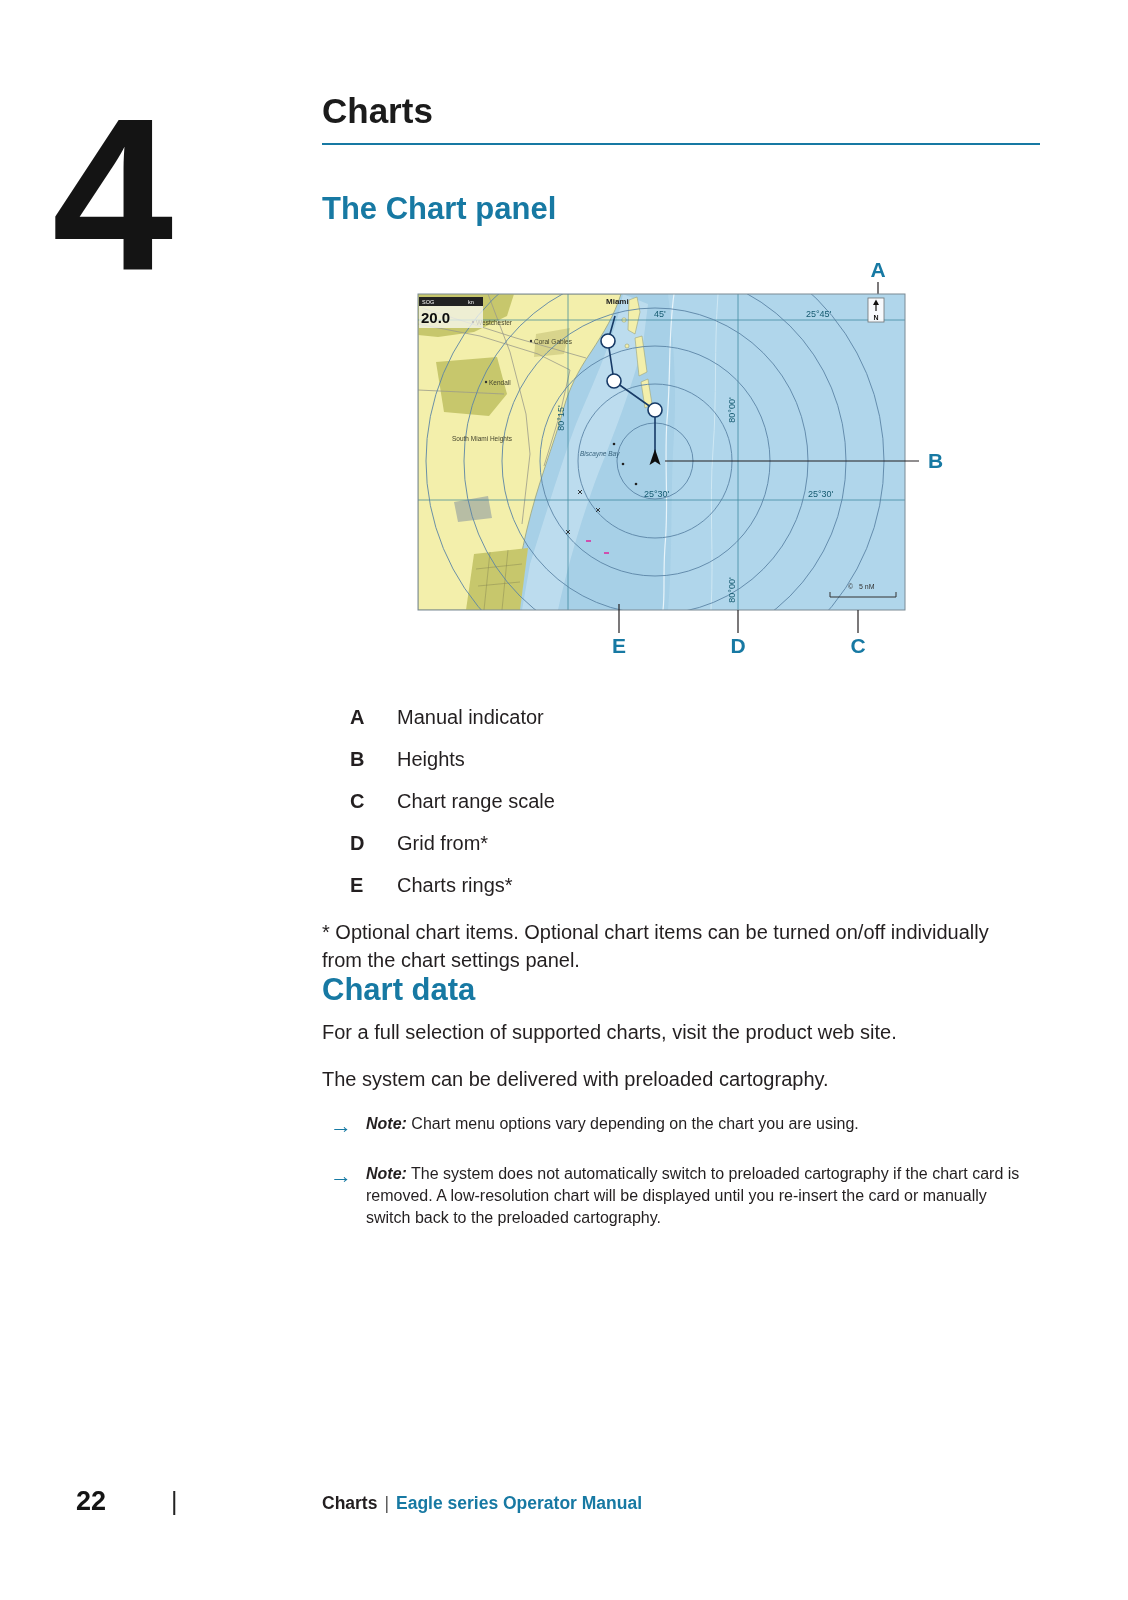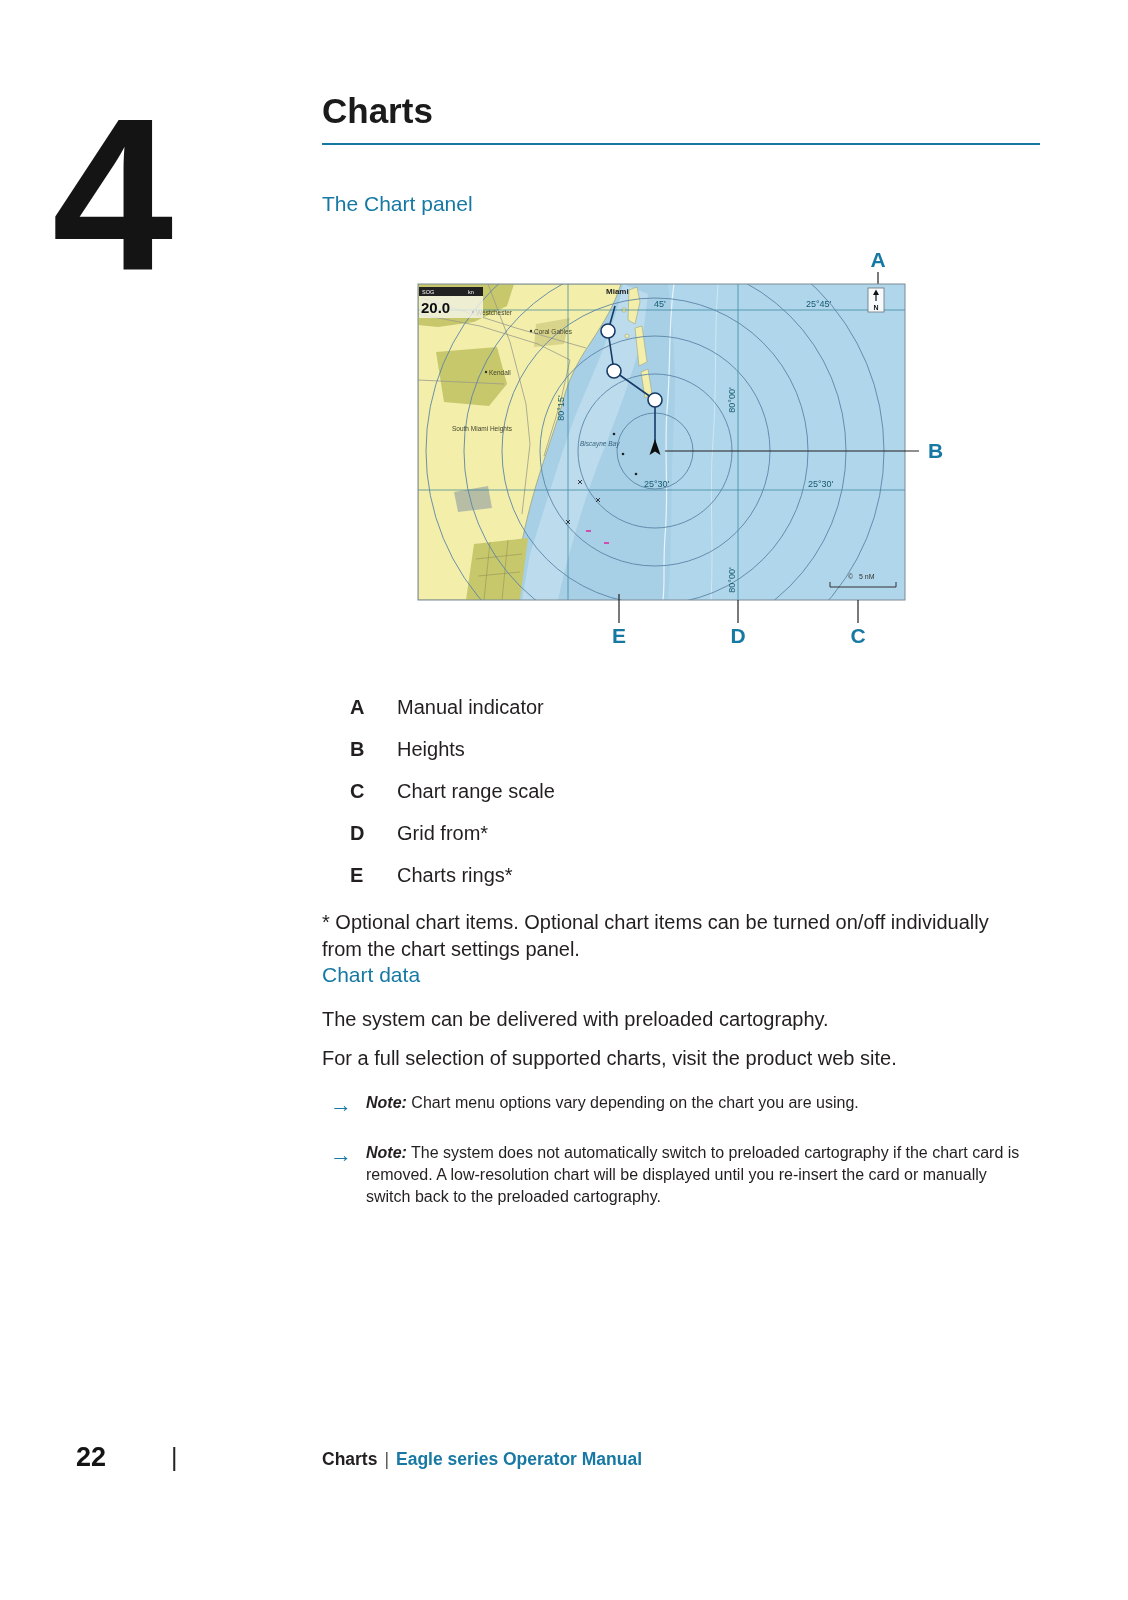--- a/index.html
+++ b/index.html
@@ -5,21 +5,21 @@
   :root { --accent:#1779a3; --text:#231f20; }
   * { margin:0; padding:0; box-sizing:border-box; }
   html,body { background:#ffffff; }
   body { width:1128px; height:1600px; position:relative; font-family:"Liberation Sans", sans-serif; color:var(--text); overflow:hidden; }
   .page { position:absolute; inset:0; background:#fff; }
 
   .chapter-number { position:absolute; left:52px; top:96px; font-size:218px; font-weight:700; line-height:0.9; color:#141414; letter-spacing:-8px; }
 
   .content { position:absolute; left:322px; top:0; width:718px; }
   .h1 { margin-top:92px; font-size:35px; font-weight:700; line-height:1.1; color:#1b1b1b; padding-bottom:12px; border-bottom:2px solid var(--accent); }
-  .h2 { font-size:21px; font-weight:400; color:var(--accent); line-height:1.05; }
+  .h2 { font-size:31px; font-weight:700; color:var(--accent); line-height:1.05; }
   .h2.panel { margin-top:48px; }
   .h2.data  { }
 
   .figure { margin-top:28px; position:relative; width:718px; height:408px; }
   svg text { font-family:"Liberation Sans", sans-serif; }
   .co { font-size:21px; font-weight:700; fill:var(--accent); }
   .cm { text-anchor:middle; }
   .gridlabel text { font-size:9px; fill:#155a70; }
   .maplabel { font-size:6.5px; fill:#45452e; }
   .baylabel { font-size:6.5px; fill:#35607a; font-style:italic; }
@@ -38,21 +38,21 @@
   .p1 { margin-top:20px; }
   .p2 { margin-top:12px; }
 
   .note { display:flex; padding-left:8px; }
   .note.first  { margin-top:20px; }
   .note.second { margin-top:24px; }
   .note-arrow { width:36px; flex:none; color:var(--accent); font-weight:700; font-size:22px; line-height:26px; }
   .note-body { font-size:16px; line-height:1.38; width:660px; }
   .note-label { font-weight:700; font-style:italic; }
 
-  .footer { position:absolute; left:0; top:1442px; width:1128px; height:44px; }
+  .footer { position:absolute; left:0; top:1486px; width:1128px; height:44px; }
   .page-num { position:absolute; left:76px; top:0; font-size:27px; font-weight:700; color:#141414; }
   .footer-divider { position:absolute; left:171px; top:1px; font-size:25px; font-weight:400; color:#222; }
   .crumb { position:absolute; left:322px; top:7px; font-size:17.5px; font-weight:700; }
   .crumb-sep { color:#555; padding:0 7px; font-weight:400; }
   .crumb-manual { color:var(--accent); }
 </style>
 </head>
 <body>
 
 <div class="page">
@@ -235,22 +235,22 @@
       <div class="legend-row">
         <span class="legend-key">E</span>
         <span class="legend-label">Charts rings*</span>
       </div>
     </div>
 
     <p class="footnote">* Optional chart items. Optional chart items can be turned on/off individually from the chart settings panel.</p>
 
     <h2 class="h2 data">Chart data</h2>
 
+    <p class="para p2">For a full selection of supported charts, visit the product web site.</p>
     <p class="para p1">The system can be delivered with preloaded cartography.</p>
-    <p class="para p2">For a full selection of supported charts, visit the product web site.</p>
 
     <div class="note first">
       <span class="note-arrow">→</span>
       <p class="note-body"><span class="note-label">Note:</span> <span>Chart menu options vary depending on the chart you are using.</span></p>
     </div>
 
     <div class="note second">
       <span class="note-arrow">→</span>
       <p class="note-body"><span class="note-label">Note:</span> <span>The system does not automatically switch to preloaded cartography if the chart card is removed. A low-resolution chart will be displayed until you re-insert the card or manually switch back to the preloaded cartography.</span></p>
     </div>

